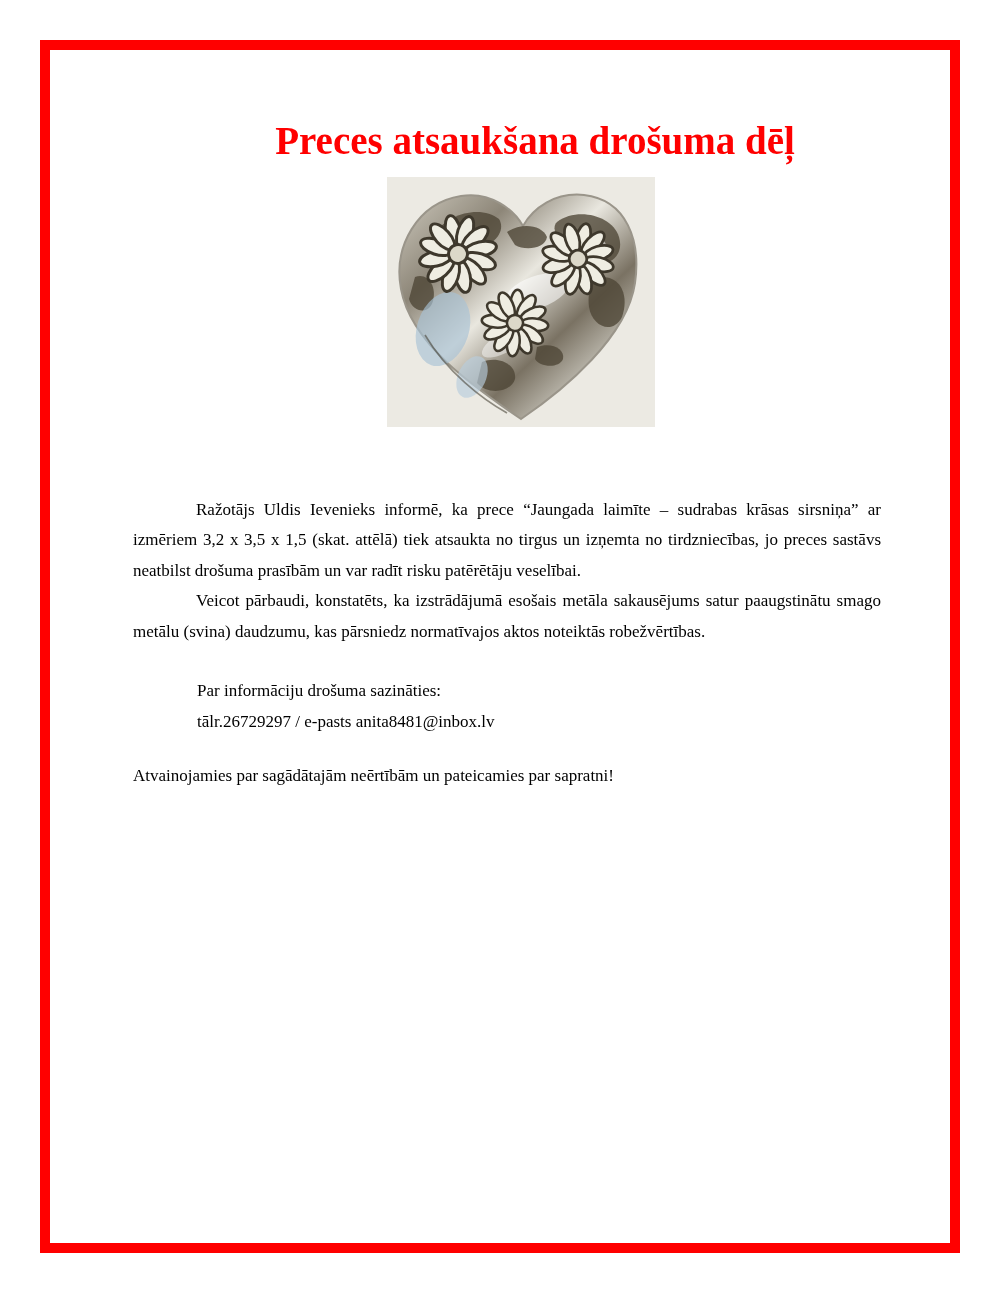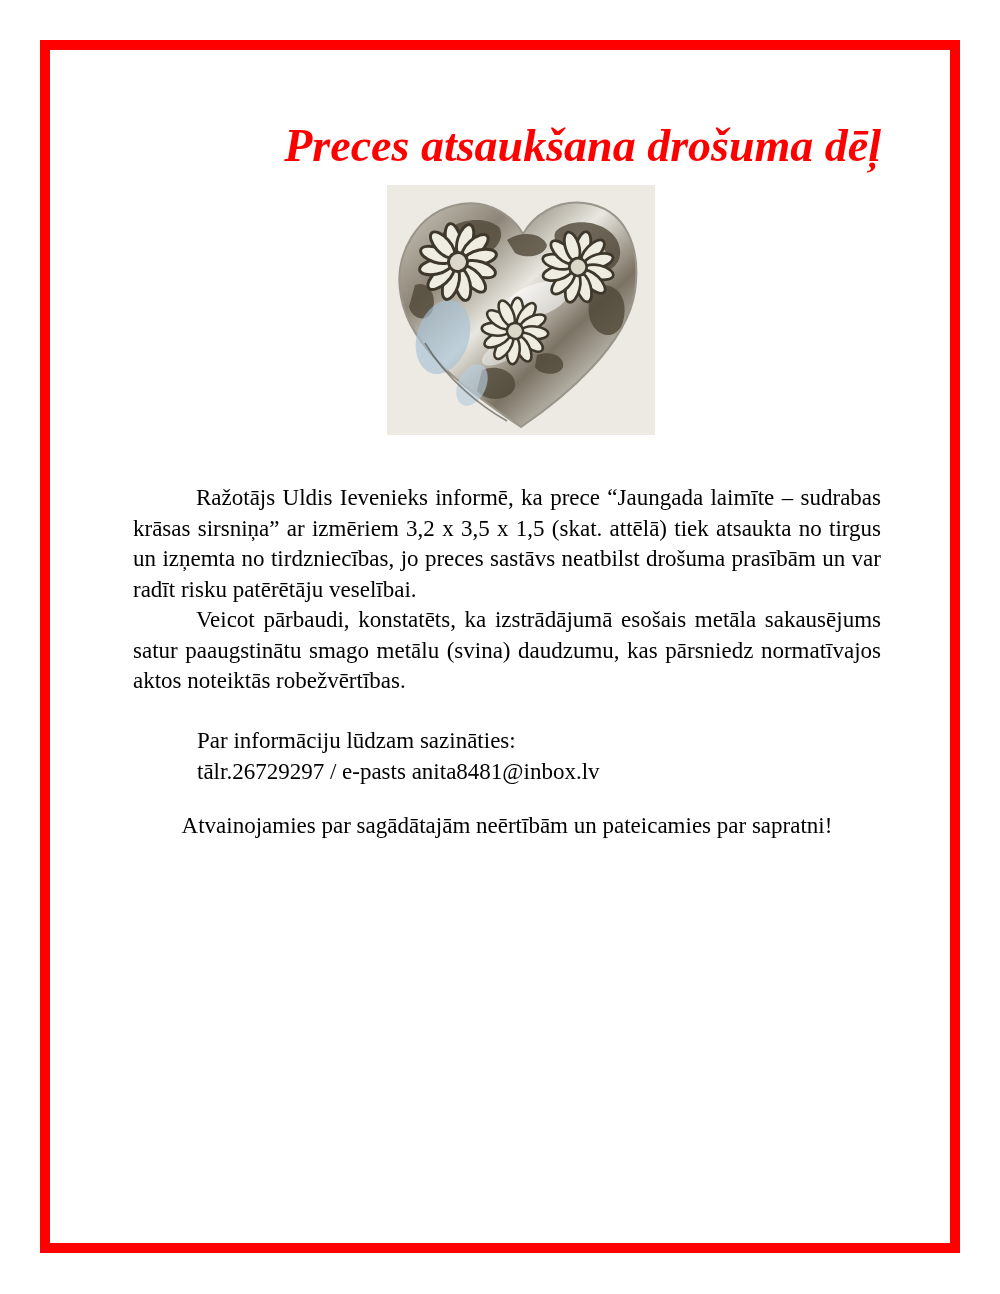--- a/index.html
+++ b/index.html
@@ -22,54 +22,53 @@
   }
   .content {
     position: absolute;
     left: 83px;
     right: 69px;
     top: 0;
   }
   .doc-title {
     margin: 68px 0 0 0;
     padding-left: 56px;
-    font-size: 46px;
+    font-size: 39px;
     font-weight: bold;
     color: #ff0000;
-    text-align: right;
+    text-align: center;
     line-height: 1.2;
     letter-spacing: 0px;
-    font-style: italic;
   }
   .photo {
     display: block;
     margin: 12px 0 0 254px;
     width: 268px;
     height: 250px;
   }
   .body-text {
-    margin-top: 48px;
-    font-size: 23px;
+    margin-top: 68px;
+    font-size: 17px;
     line-height: 30.5px;
   }
   .para {
     margin: 0;
     text-align: justify;
     text-indent: 63px;
   }
   .contact {
     margin-top: 28px;
     margin-left: 64px;
     line-height: 31px;
   }
   .contact div { white-space: nowrap; }
   .closing {
     margin: 24px 0 0 0;
     text-indent: 0;
-    text-align: center;
+    text-align: left;
   }
 </style>
 </head>
 <body>
 
 <div class="page">
   <div class="frame">
     <div class="content">
 
       <h1 class="doc-title">Preces atsaukšana drošuma dēļ</h1>
@@ -136,21 +135,21 @@
 
           <path d="M38,158 C60,195 95,222 120,236" fill="none" stroke="#3e382c" stroke-width="1.6" opacity="0.55"></path>
         </g>
       </svg>
 
       <div class="body-text">
         <p class="para">Ražotājs Uldis Ievenieks informē, ka prece “Jaungada laimīte – sudrabas krāsas sirsniņa” ar izmēriem 3,2 x 3,5 x 1,5 (skat. attēlā) tiek atsaukta no tirgus un izņemta no tirdzniecības, jo preces sastāvs neatbilst drošuma prasībām un var radīt risku patērētāju veselībai.</p>
         <p class="para">Veicot pārbaudi, konstatēts, ka izstrādājumā esošais metāla sakausējums satur paaugstinātu smago metālu (svina) daudzumu, kas pārsniedz normatīvajos aktos noteiktās robežvērtības.</p>
 
         <div class="contact">
-          <div>Par informāciju lūdzam sazināties:</div>
+          <div>Par informāciju drošuma sazināties:</div>
           <div>tālr.26729297 / e-pasts anita8481@inbox.lv</div>
         </div>
 
         <p class="para closing">Atvainojamies par sagādātajām neērtībām un pateicamies par sapratni!</p>
       </div>
 
     </div>
   </div>
 </div>
 

